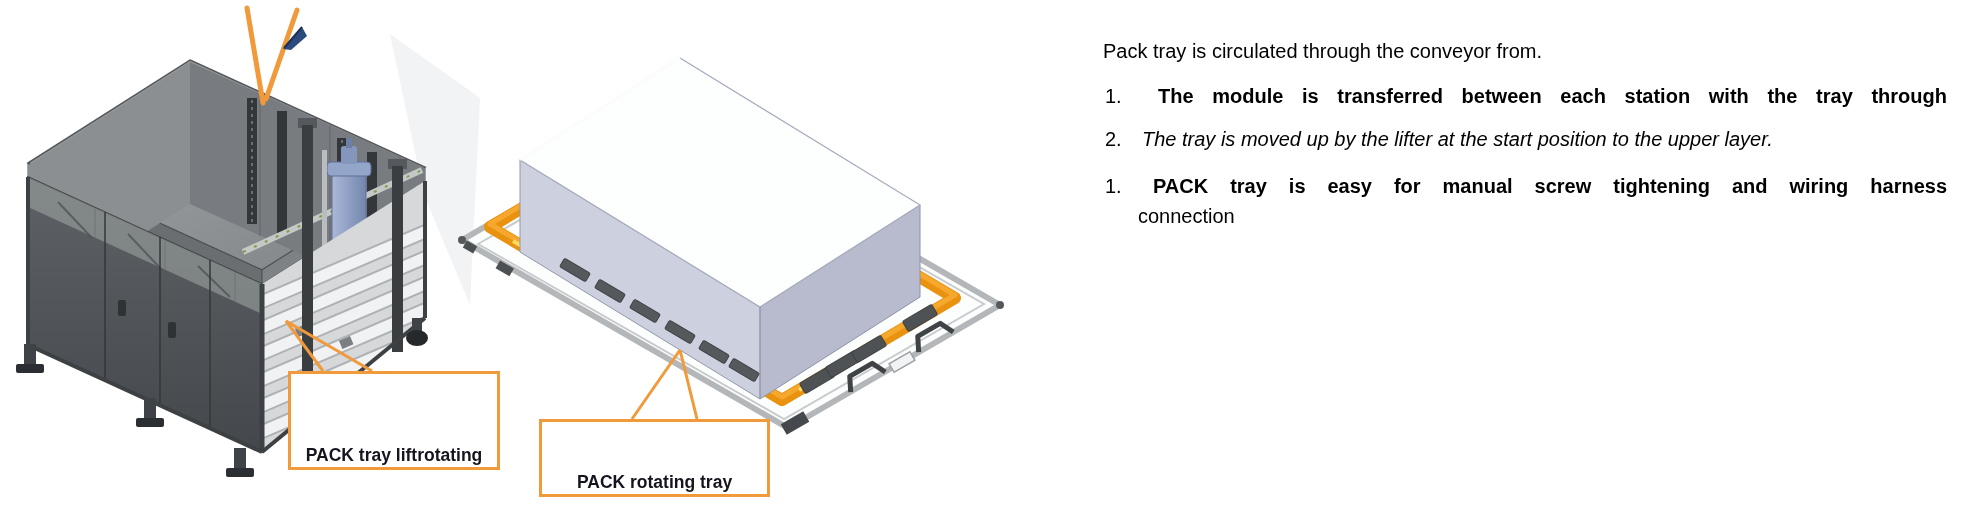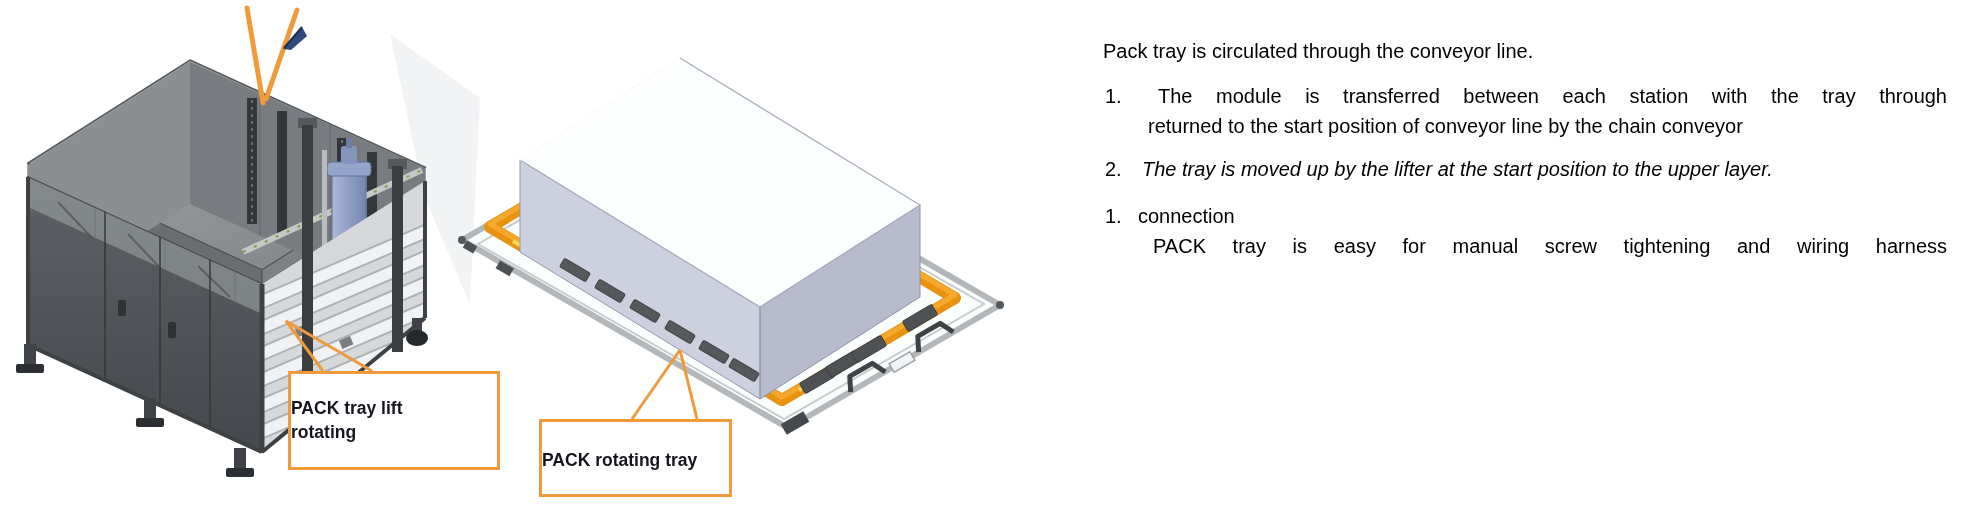--- a/index.html
+++ b/index.html
@@ -5,37 +5,37 @@
   html,body{margin:0;padding:0;background:#ffffff;}
   body{
     width:1968px;height:532px;position:relative;overflow:hidden;
     font-family:"Liberation Sans", sans-serif;color:#000;
   }
   .figure-layer{position:absolute;left:0;top:0;width:1050px;height:532px;}
   
   .callout{
     position:absolute;background:#ffffff;border:3px solid #F09A3C;
     color:#15151f;font-weight:bold;font-size:17.5px;line-height:1.32;
-    display:flex;flex-direction:column;align-items:flex-start;justify-content:center;
+    display:flex;flex-direction:row;align-items:flex-end;justify-content:center;
     text-align:center;box-sizing:border-box;
   }
   #callout-lift{left:288px;top:371px;width:212px;height:99px;}
-  #callout-rotating{left:539px;top:419px;width:193px;height:78px;padding-top:6px;}
+  #callout-rotating{left:539px;top:419px;width:231px;height:78px;padding-top:6px;}
   
   .panel{position:absolute;left:1103px;top:16px;width:844px;}
   .panel .heading{font-size:22.5px;line-height:26px;font-weight:bold;margin:0;}
   .panel .lead{font-size:20px;line-height:30px;margin:20px 0 0 0;}
   .gap-lg{margin-top:20px;}
   .gap-md{margin-top:15px;}
   .gap-sm{margin-top:13px;}
   .gap-adv{margin-top:17px;}
   .item{position:relative;font-size:20px;line-height:30px;}
   .item .num{position:absolute;left:2px;top:0;}
   .jline{display:block;padding-left:45px;text-align:justify;text-align-last:justify;}
-  .jline.first{text-indent:10px;}
+  .jline.first{text-indent:10px;font-weight:bold;}
   .jline.last{text-align-last:left;}
   .item.single .jline{padding-left:39px;text-align-last:left;text-indent:0;font-style:italic;}
   .item.adv .jline{padding-left:35px;}
   .item.adv .jline.first{text-indent:15px;}
 </style>
 </head>
 <body>
 
 <svg class="figure-layer" width="1050" height="532" viewBox="0 0 1050 532" xmlns="http://www.w3.org/2000/svg">
   <defs>
@@ -240,34 +240,33 @@
 <div class="callout" id="callout-lift">
   <span>PACK tray lift</span>
   <span>rotating</span>
 </div>
 <div class="callout" id="callout-rotating">
   <span>PACK rotating tray</span>
 </div>
 
 <div class="panel">
 
-  <p class="lead">Pack tray is circulated through the conveyor line.</p>
+  <p class="lead">Pack tray is circulated through the conveyor from.</p>
 
 
   <div class="item gap-md">
     <span class="num">1.</span>
     <span class="jline first">The module is transferred between each station with the tray through</span>
-    <span class="jline last">returned to the start position of conveyor line by the chain conveyor</span>
   </div>
 
   <div class="item single gap-sm">
     <span class="num">2.</span>
     <span class="jline last">The tray is moved up by the lifter at the start position to the upper layer.</span>
   </div>
 
 
   <div class="item adv gap-adv">
     <span class="num">1.</span>
+    <span class="jline first">PACK tray is easy for manual screw tightening and wiring harness</span>
     <span class="jline last">connection</span>
-    <span class="jline first">PACK tray is easy for manual screw tightening and wiring harness</span>
   </div>
 
 </div>
 
 </body></html>

